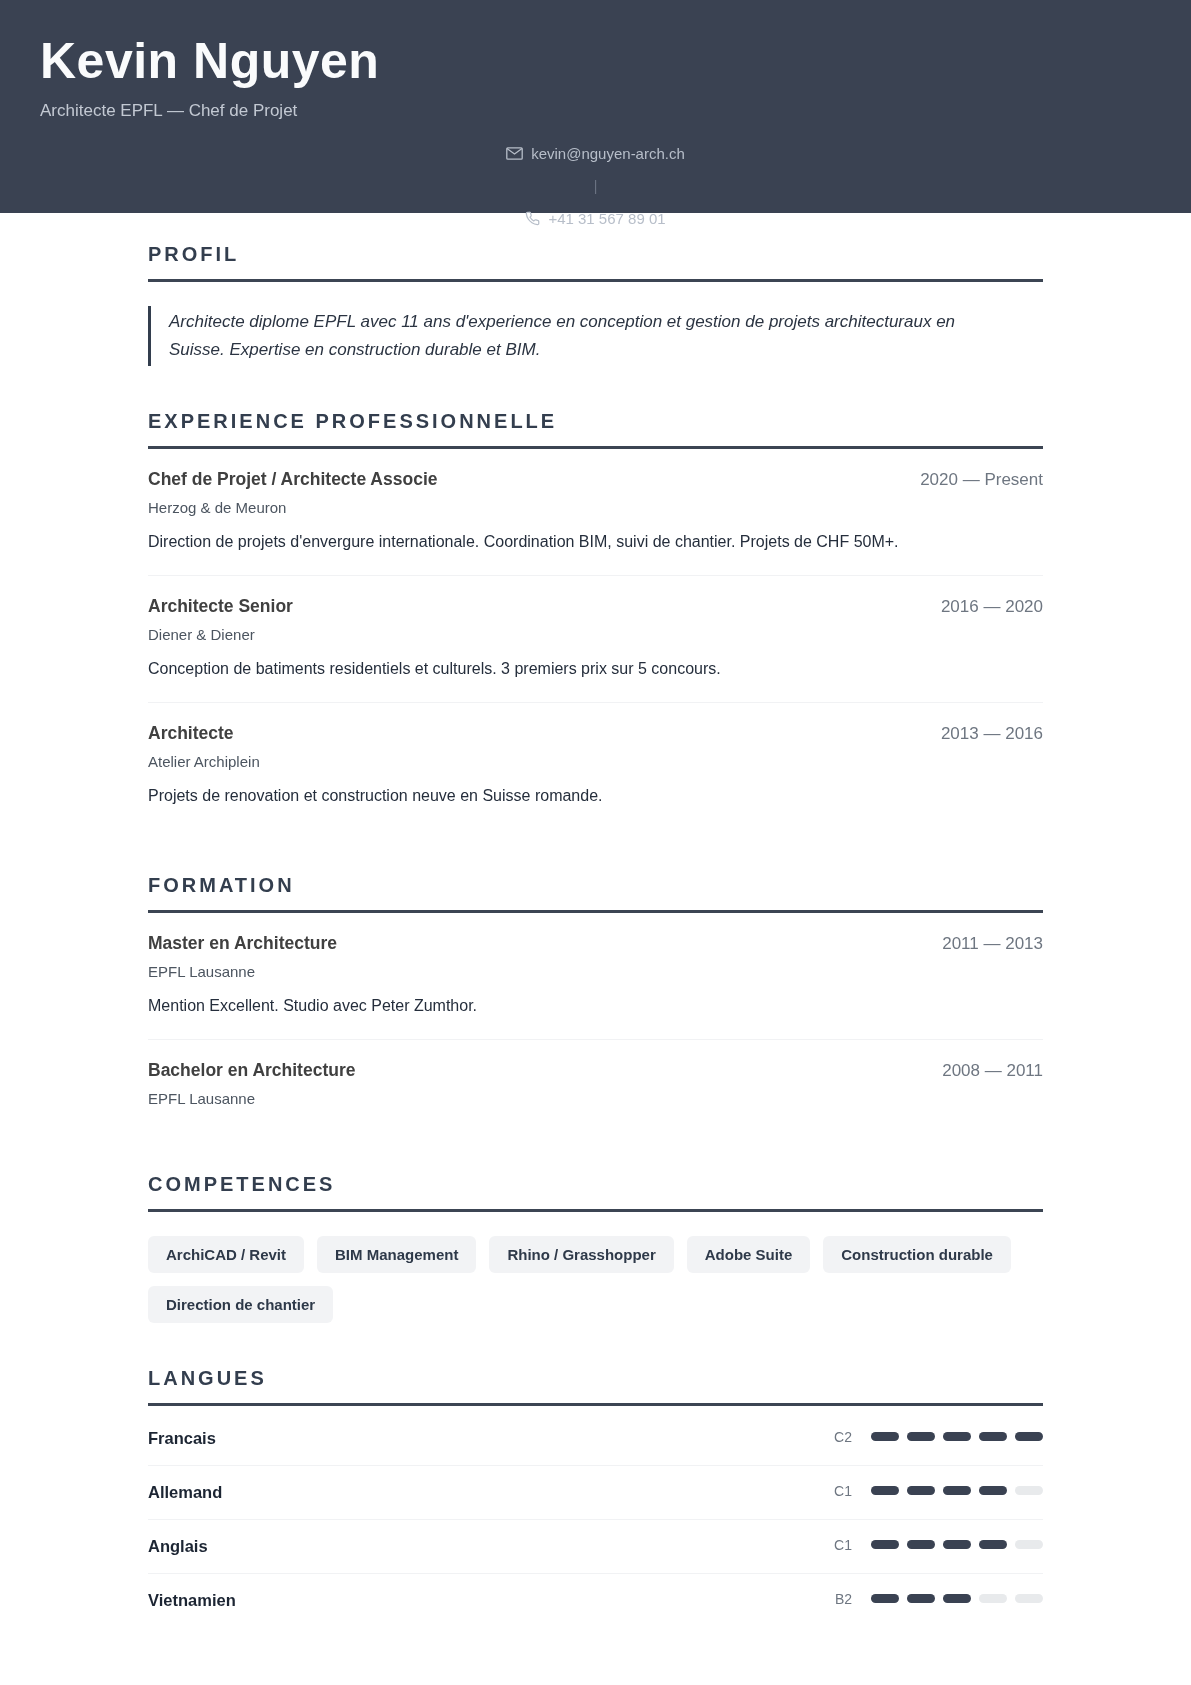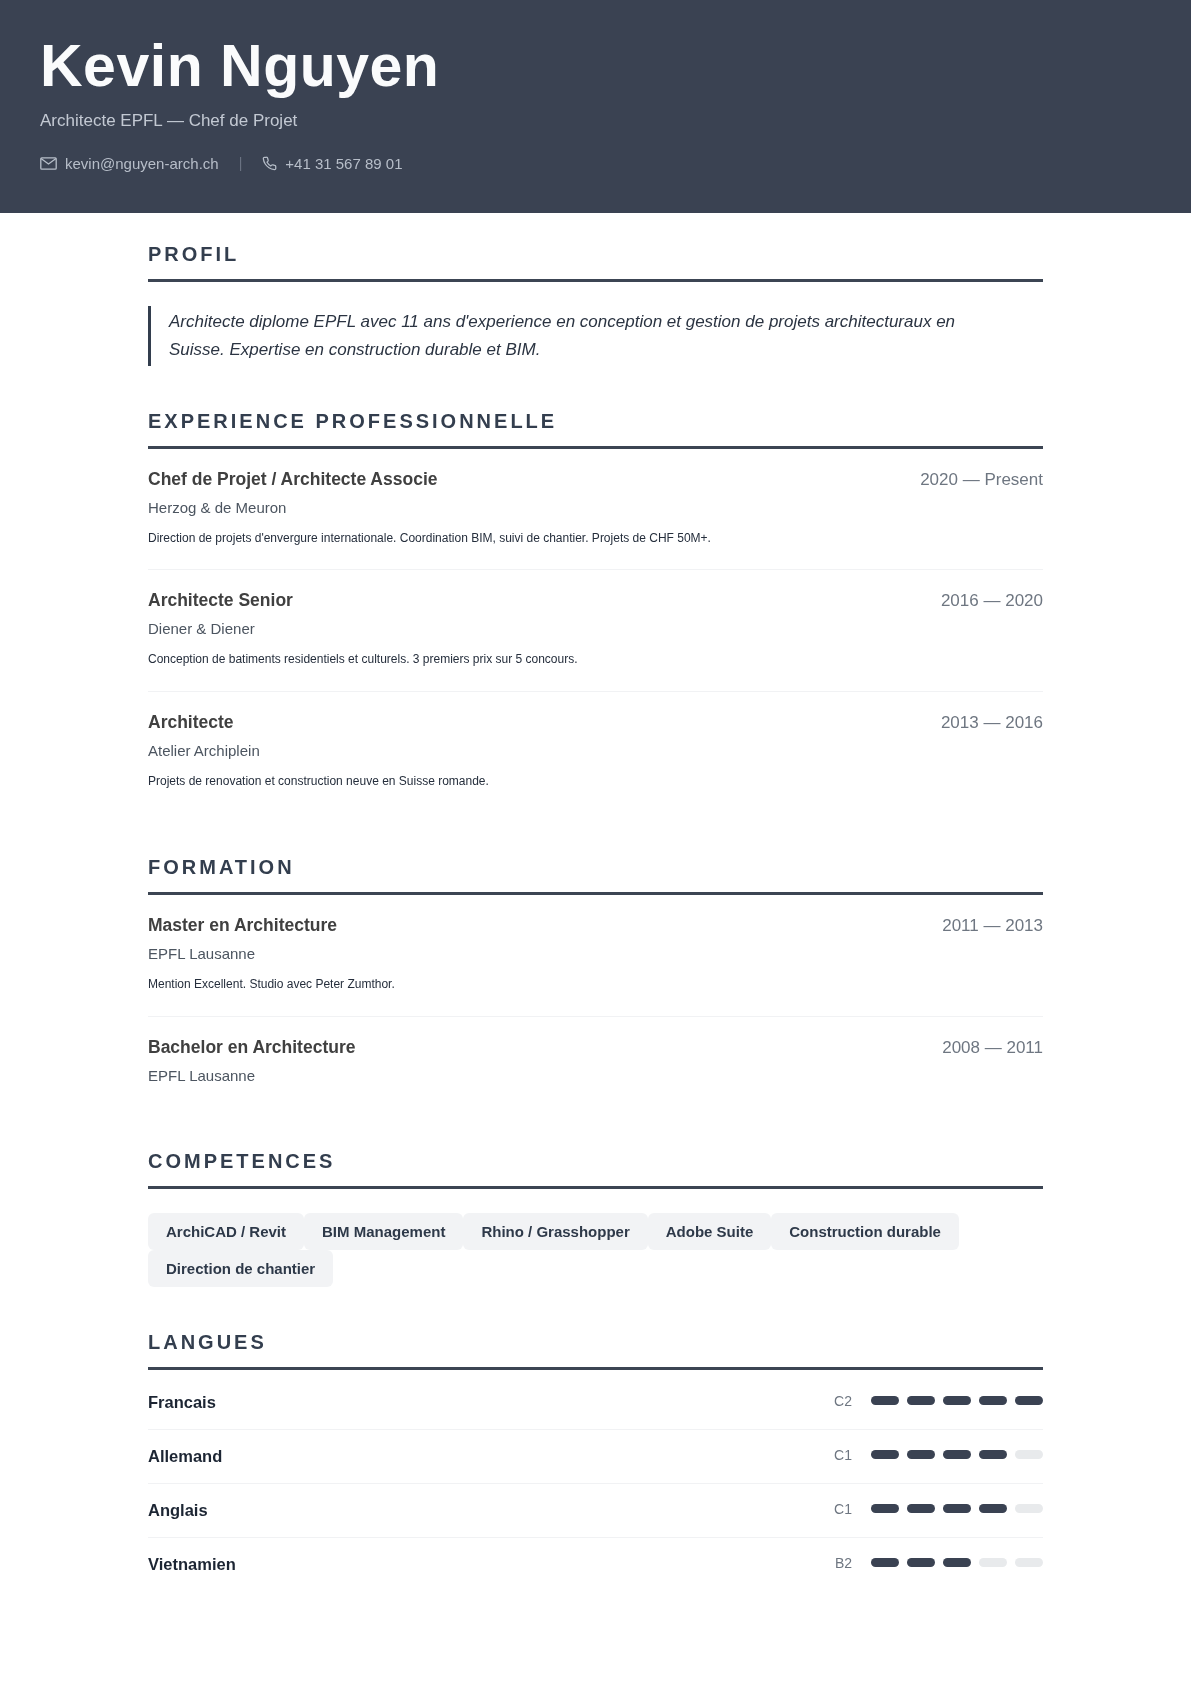--- a/index.html
+++ b/index.html
@@ -13,38 +13,39 @@
   }
 
   
   .cv-header {
     background: var(--header-bg, #3a4252);
     padding: 34px 40px 34px 40px;
     height: 213px;
   }
   .cv-name {
     color: var(--name-color, #fafbfc);
-    font-size: 59px;
+    font-size: 50px;
     font-weight: 700;
     line-height: 1.1;
     margin: 0 0 12px 0;
     letter-spacing: 0.5px;
   }
   .cv-subtitle {
     color: var(--subtitle-color, #c3c9d3);
     font-size: 17px;
     font-weight: 400;
     margin: 0 0 24px 0;
   }
   .contact-row {
     display: flex;
     align-items: center;
     gap: 16px;
     color: var(--contact-color, #b7bec9);
     font-size: 15px;
+    flex-direction: column;
   }
   .contact-item { display: flex; align-items: center; gap: 8px; }
   .contact-item svg { display: block; }
   .contact-sep { color: #6a7282; font-size: 14px; padding: 0 4px; }
 
   
   .cv-body { padding: 2px 148px 0 148px; }
 
   .section { margin-top: 44px; }
   .section:first-child { margin-top: 28px; }
@@ -91,30 +92,31 @@
     color: var(--muted, #6e7681);
     white-space: nowrap;
   }
   .entry-org {
     margin-top: 9px;
     font-size: 15px;
     color: var(--company, #4c5560);
   }
   .entry-desc {
     margin-top: 14px;
-    font-size: 12px;
+    font-size: 16px;
     color: #252e3c;
     line-height: 1.45;
   }
 
   
   .chips {
     margin-top: 24px;
     display: flex;
     flex-wrap: wrap;
+    gap: 13px;
   }
   .chip {
     background: var(--chip-bg, #f2f3f5);
     border-radius: 6px;
     padding: 10px 18px;
     font-size: 15px;
     font-weight: 600;
     color: #2e3949;
   }
 

